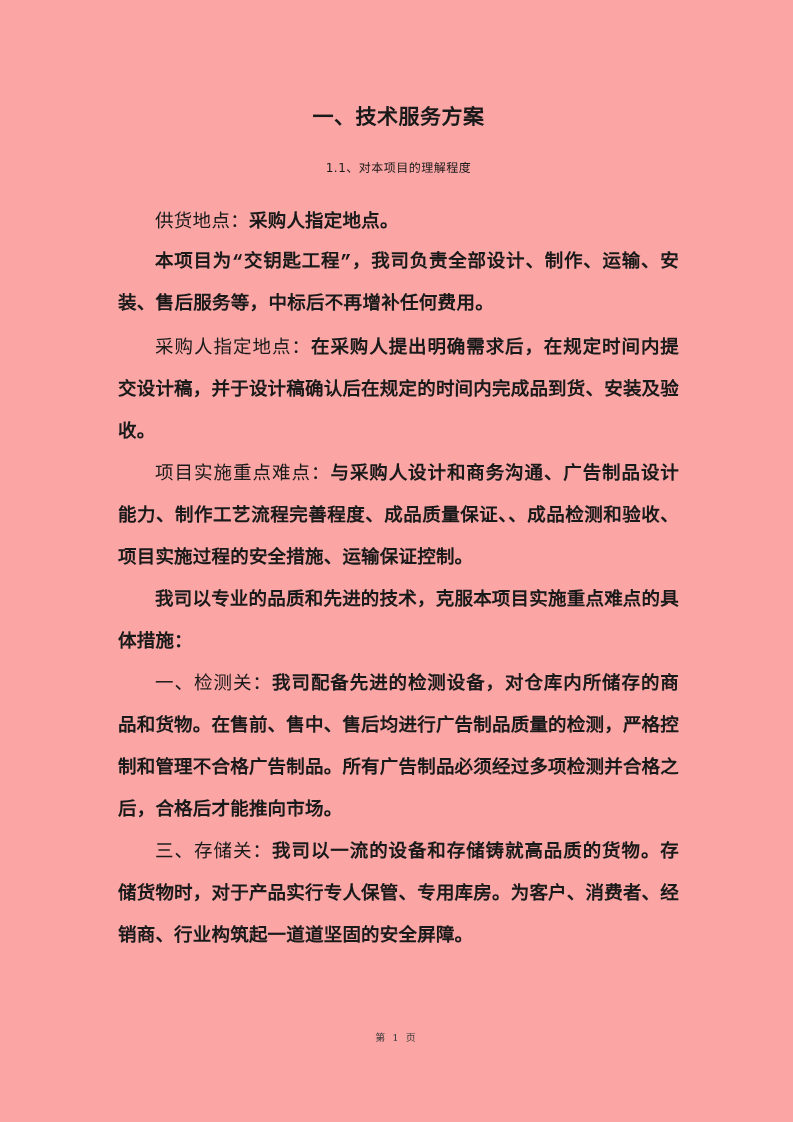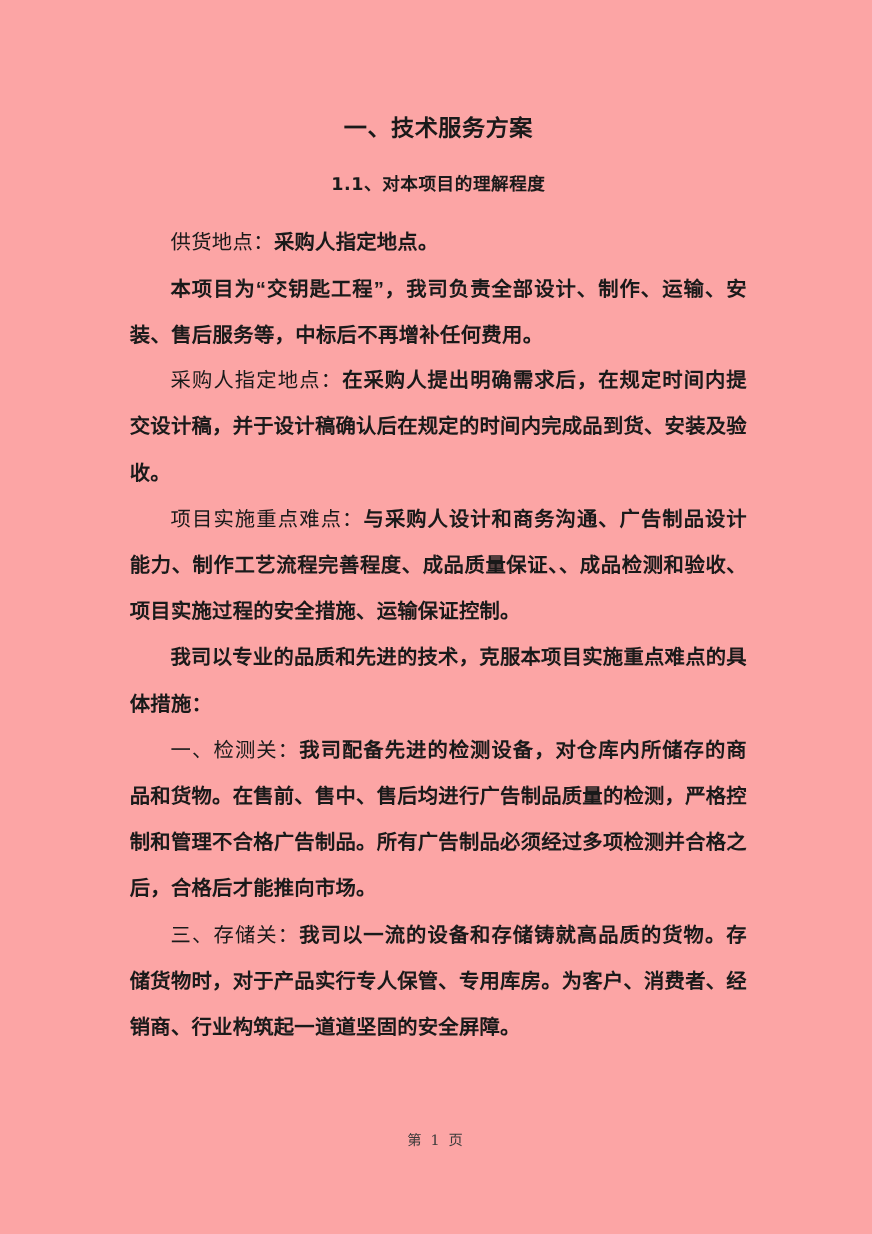--- a/index.html
+++ b/index.html
@@ -40,22 +40,22 @@
     font-size: 21px;
     font-weight: bold;
     line-height: 42px;
     letter-spacing: 0.5px;
     margin: 0 0 0 0;
     font-family: "DejaVu Sans", "Liberation Sans", sans-serif;
   }
 
   .doc-subtitle {
     text-align: center;
-    font-size: 16px;
-    font-weight: bold;
+    font-size: 12px;
+    font-weight: normal;
     line-height: 42px;
     letter-spacing: 0.5px;
     margin: 9px 0 0 0;
     font-family: "DejaVu Sans", "Liberation Sans", sans-serif;
   }
 
   .para {
     font-size: 18.5px;
     line-height: 42px;
     text-align: justify;
@@ -71,36 +71,36 @@
   }
 
   .lead {
     font-weight: normal;
     font-family: "DejaVu Sans", "Liberation Sans", sans-serif;
     letter-spacing: 0.3px;
   }
 
   .para.all-bold {
     font-weight: bold;
-    font-family: Liberation Sans, sans-serif;
+    font-family: Liberation Mono, monospace;
     letter-spacing: 0.3px;
   }
 
   .body-text {
     font-family: "DejaVu Serif", "Liberation Serif", serif;
     font-weight: bold;
   }
 
   .page-footer {
     position: absolute;
     left: 0;
     top: 1027px;
     width: 793px;
     text-align: center;
-    font-size: 13px;
+    font-size: 10px;
     line-height: 22px;
     color: #3a3a3a;
     letter-spacing: 2px;
     font-family: "DejaVu Serif", "Liberation Serif", serif;
   }
 </style>
 </head>
 <body>
 
 <div class="page">

